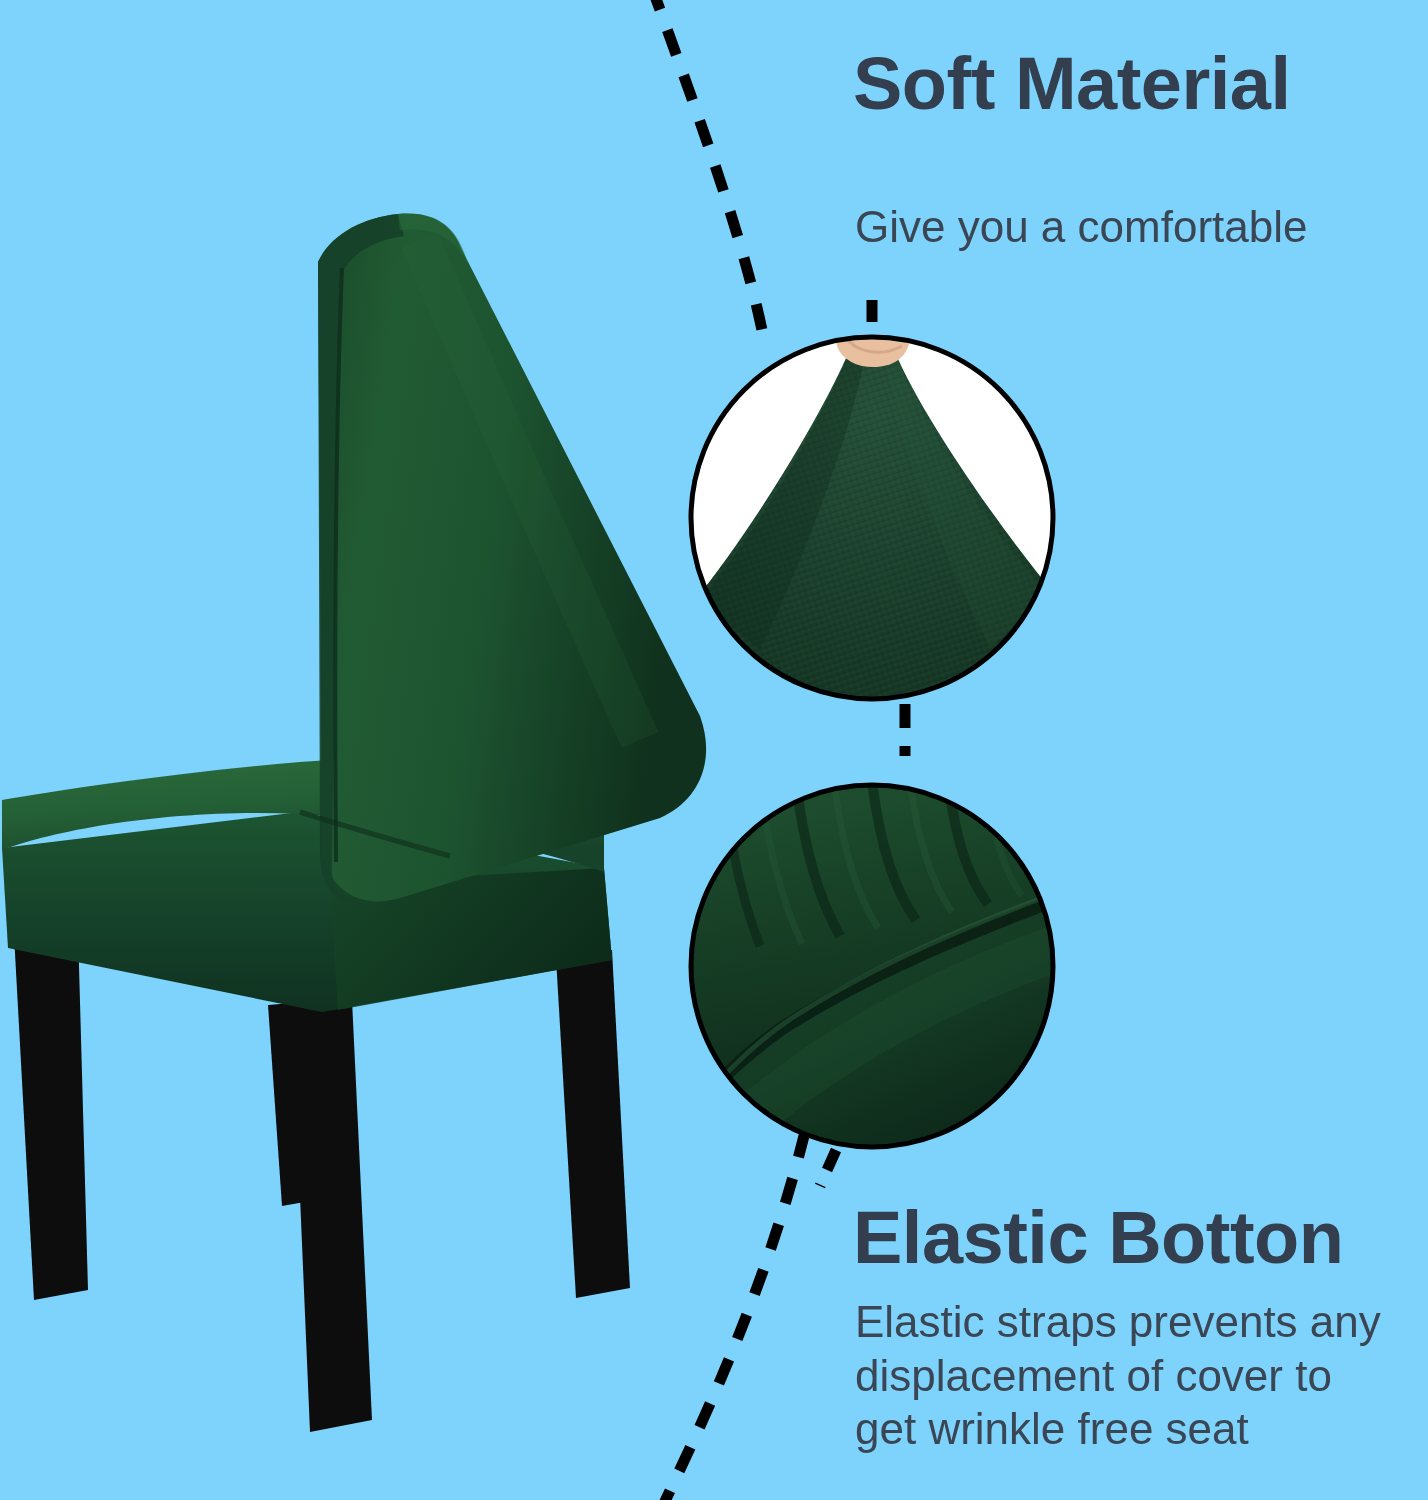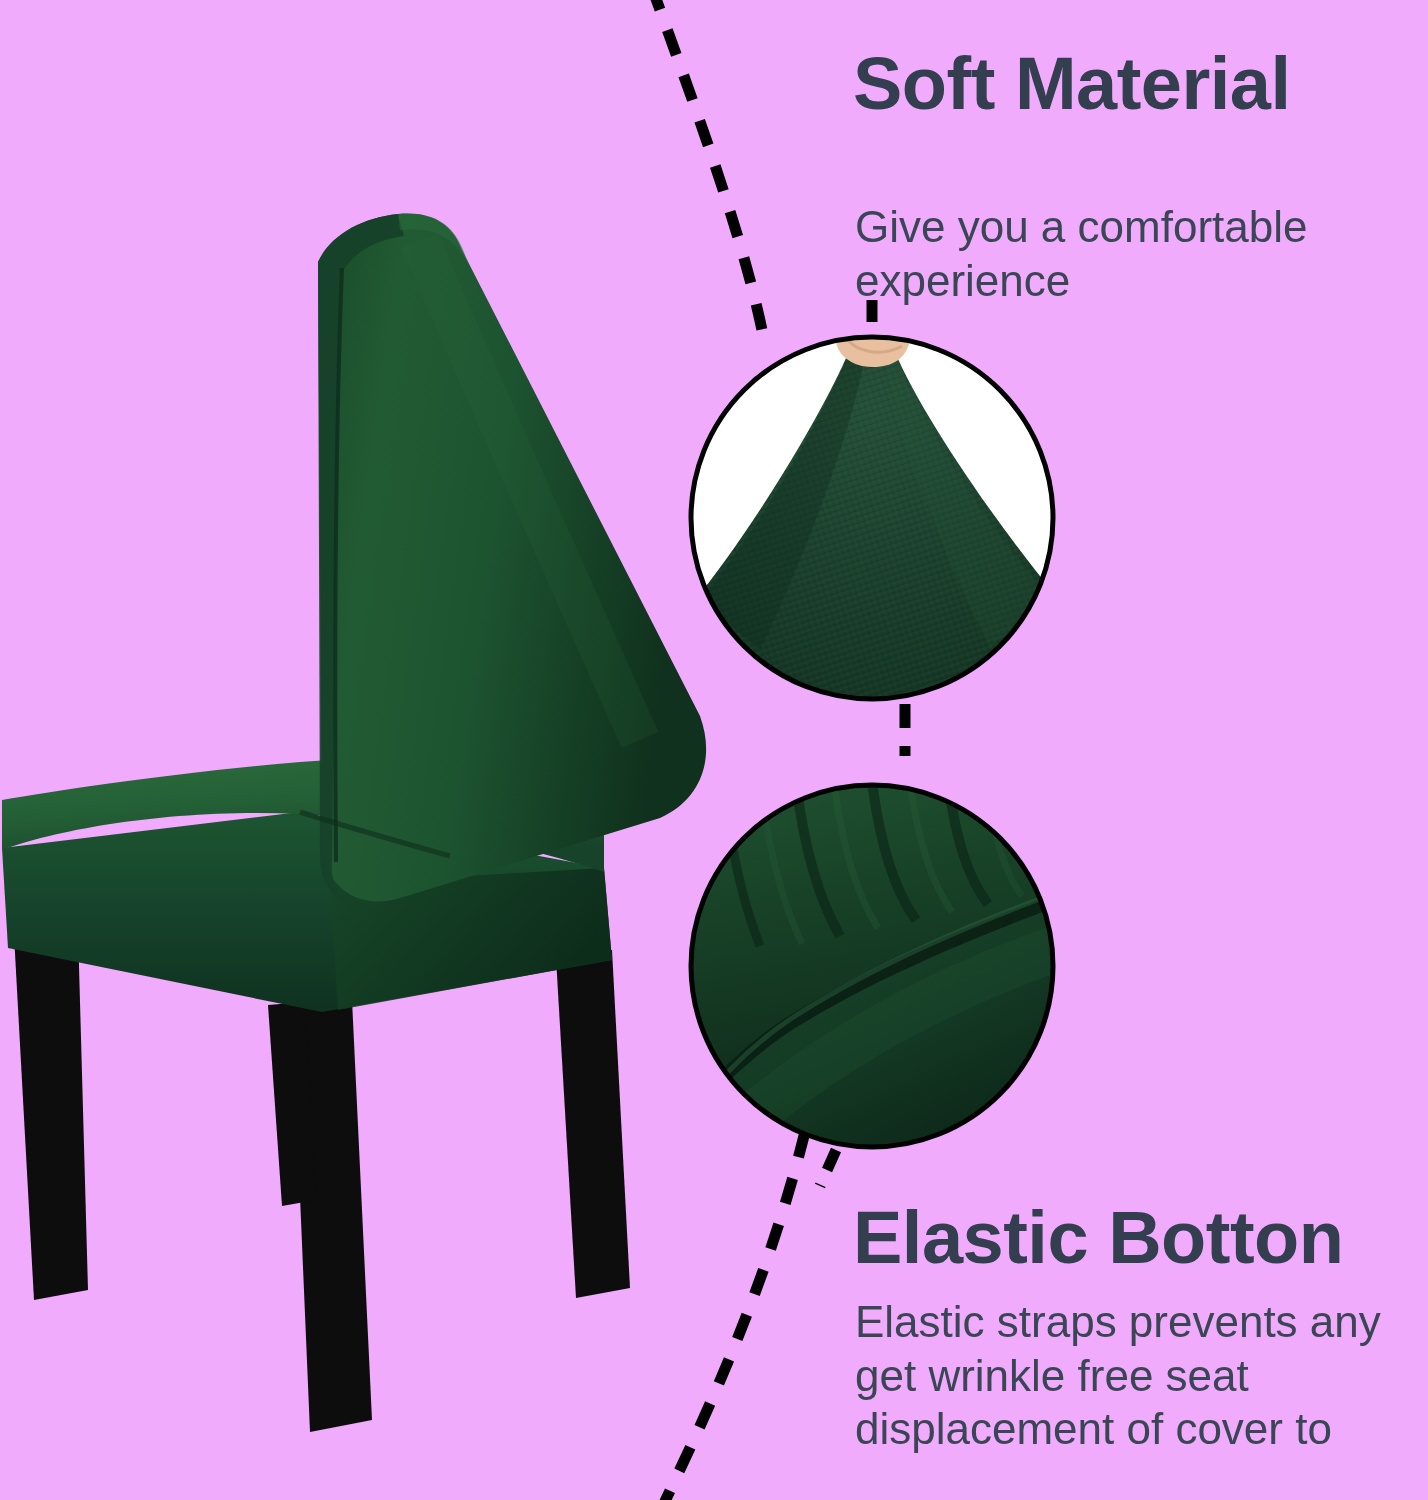--- a/index.html
+++ b/index.html
@@ -4,21 +4,21 @@
 <style>
   html,body{margin:0;padding:0;background:#ffffff;}
   body{
     font-family:"Liberation Sans","DejaVu Sans",sans-serif;
     -webkit-font-smoothing:antialiased;
   }
   #page{
     position:relative;
     width:1428px;
     height:1500px;
-    background:#f0abfc;
+    background:#7dd3fc;
     overflow:hidden;
   }
 
   
   .headline{
     position:absolute;
     color:#333f4e;
     font-size:74px;
     font-weight:bold;
     letter-spacing:-0.5px;
@@ -245,24 +245,23 @@
         <path d="M760 1110 C 850 1036, 960 982, 1058 948" fill="none" stroke="#2c6840" stroke-width="46" opacity="0.16"></path>
       </g>
       <circle cx="872" cy="966" r="181" fill="none" stroke="#000000" stroke-width="5"></circle>
     </g>
   </svg>
 
   <div class="headline" id="soft-title">Soft Material</div>
 
   <div class="bodycopy" id="soft-desc">
     <div>Give you a comfortable</div>
-    <div>experience</div>
   </div>
 
   <div class="headline" id="elastic-title">Elastic Botton</div>
 
   <div class="bodycopy" id="elastic-desc">
     <div>Elastic straps prevents any</div>
+    <div>displacement of cover to</div>
     <div>get wrinkle free seat</div>
-    <div>displacement of cover to</div>
   </div>
 
 </div>
 
 </body></html>

